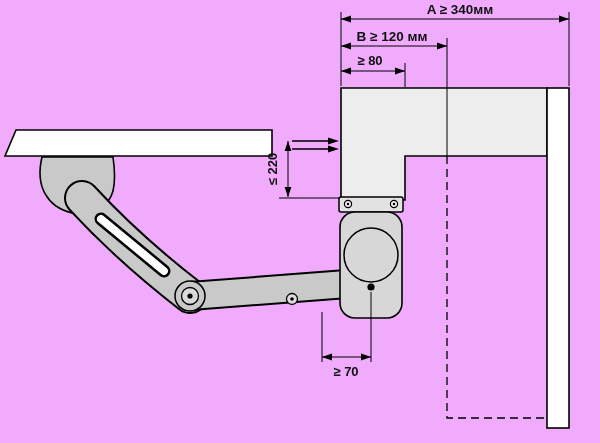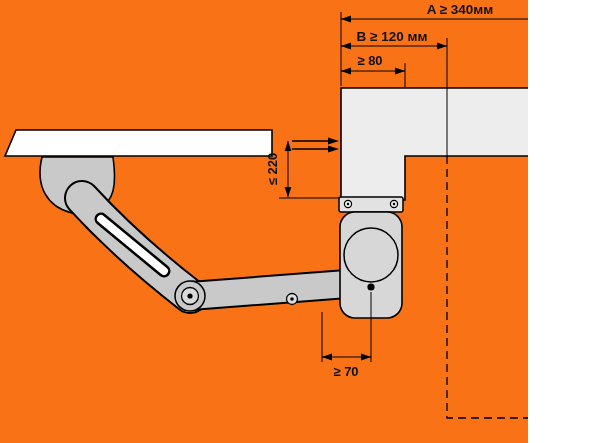--- a/index.html
+++ b/index.html
@@ -1,19 +1,19 @@
 <!DOCTYPE html>
 <html><head>
 <meta charset="utf-8">
 <style>
   html,body{margin:0;padding:0;background:#ffffff;}
   .canvas{
     position:relative;
-    width:528px;height:443px;
-    background:#f97316;
+    width:600px;height:443px;
+    background:#f0abfc;
     font-family:"Liberation Sans", sans-serif;
     overflow:hidden;
   }
   svg text{
     font-family:"Liberation Sans", sans-serif;
     font-weight:bold;
     fill:#111111;
   }
   .dim-text{font-size:13.5px;}
   .dim-text-small{font-size:13px;}

